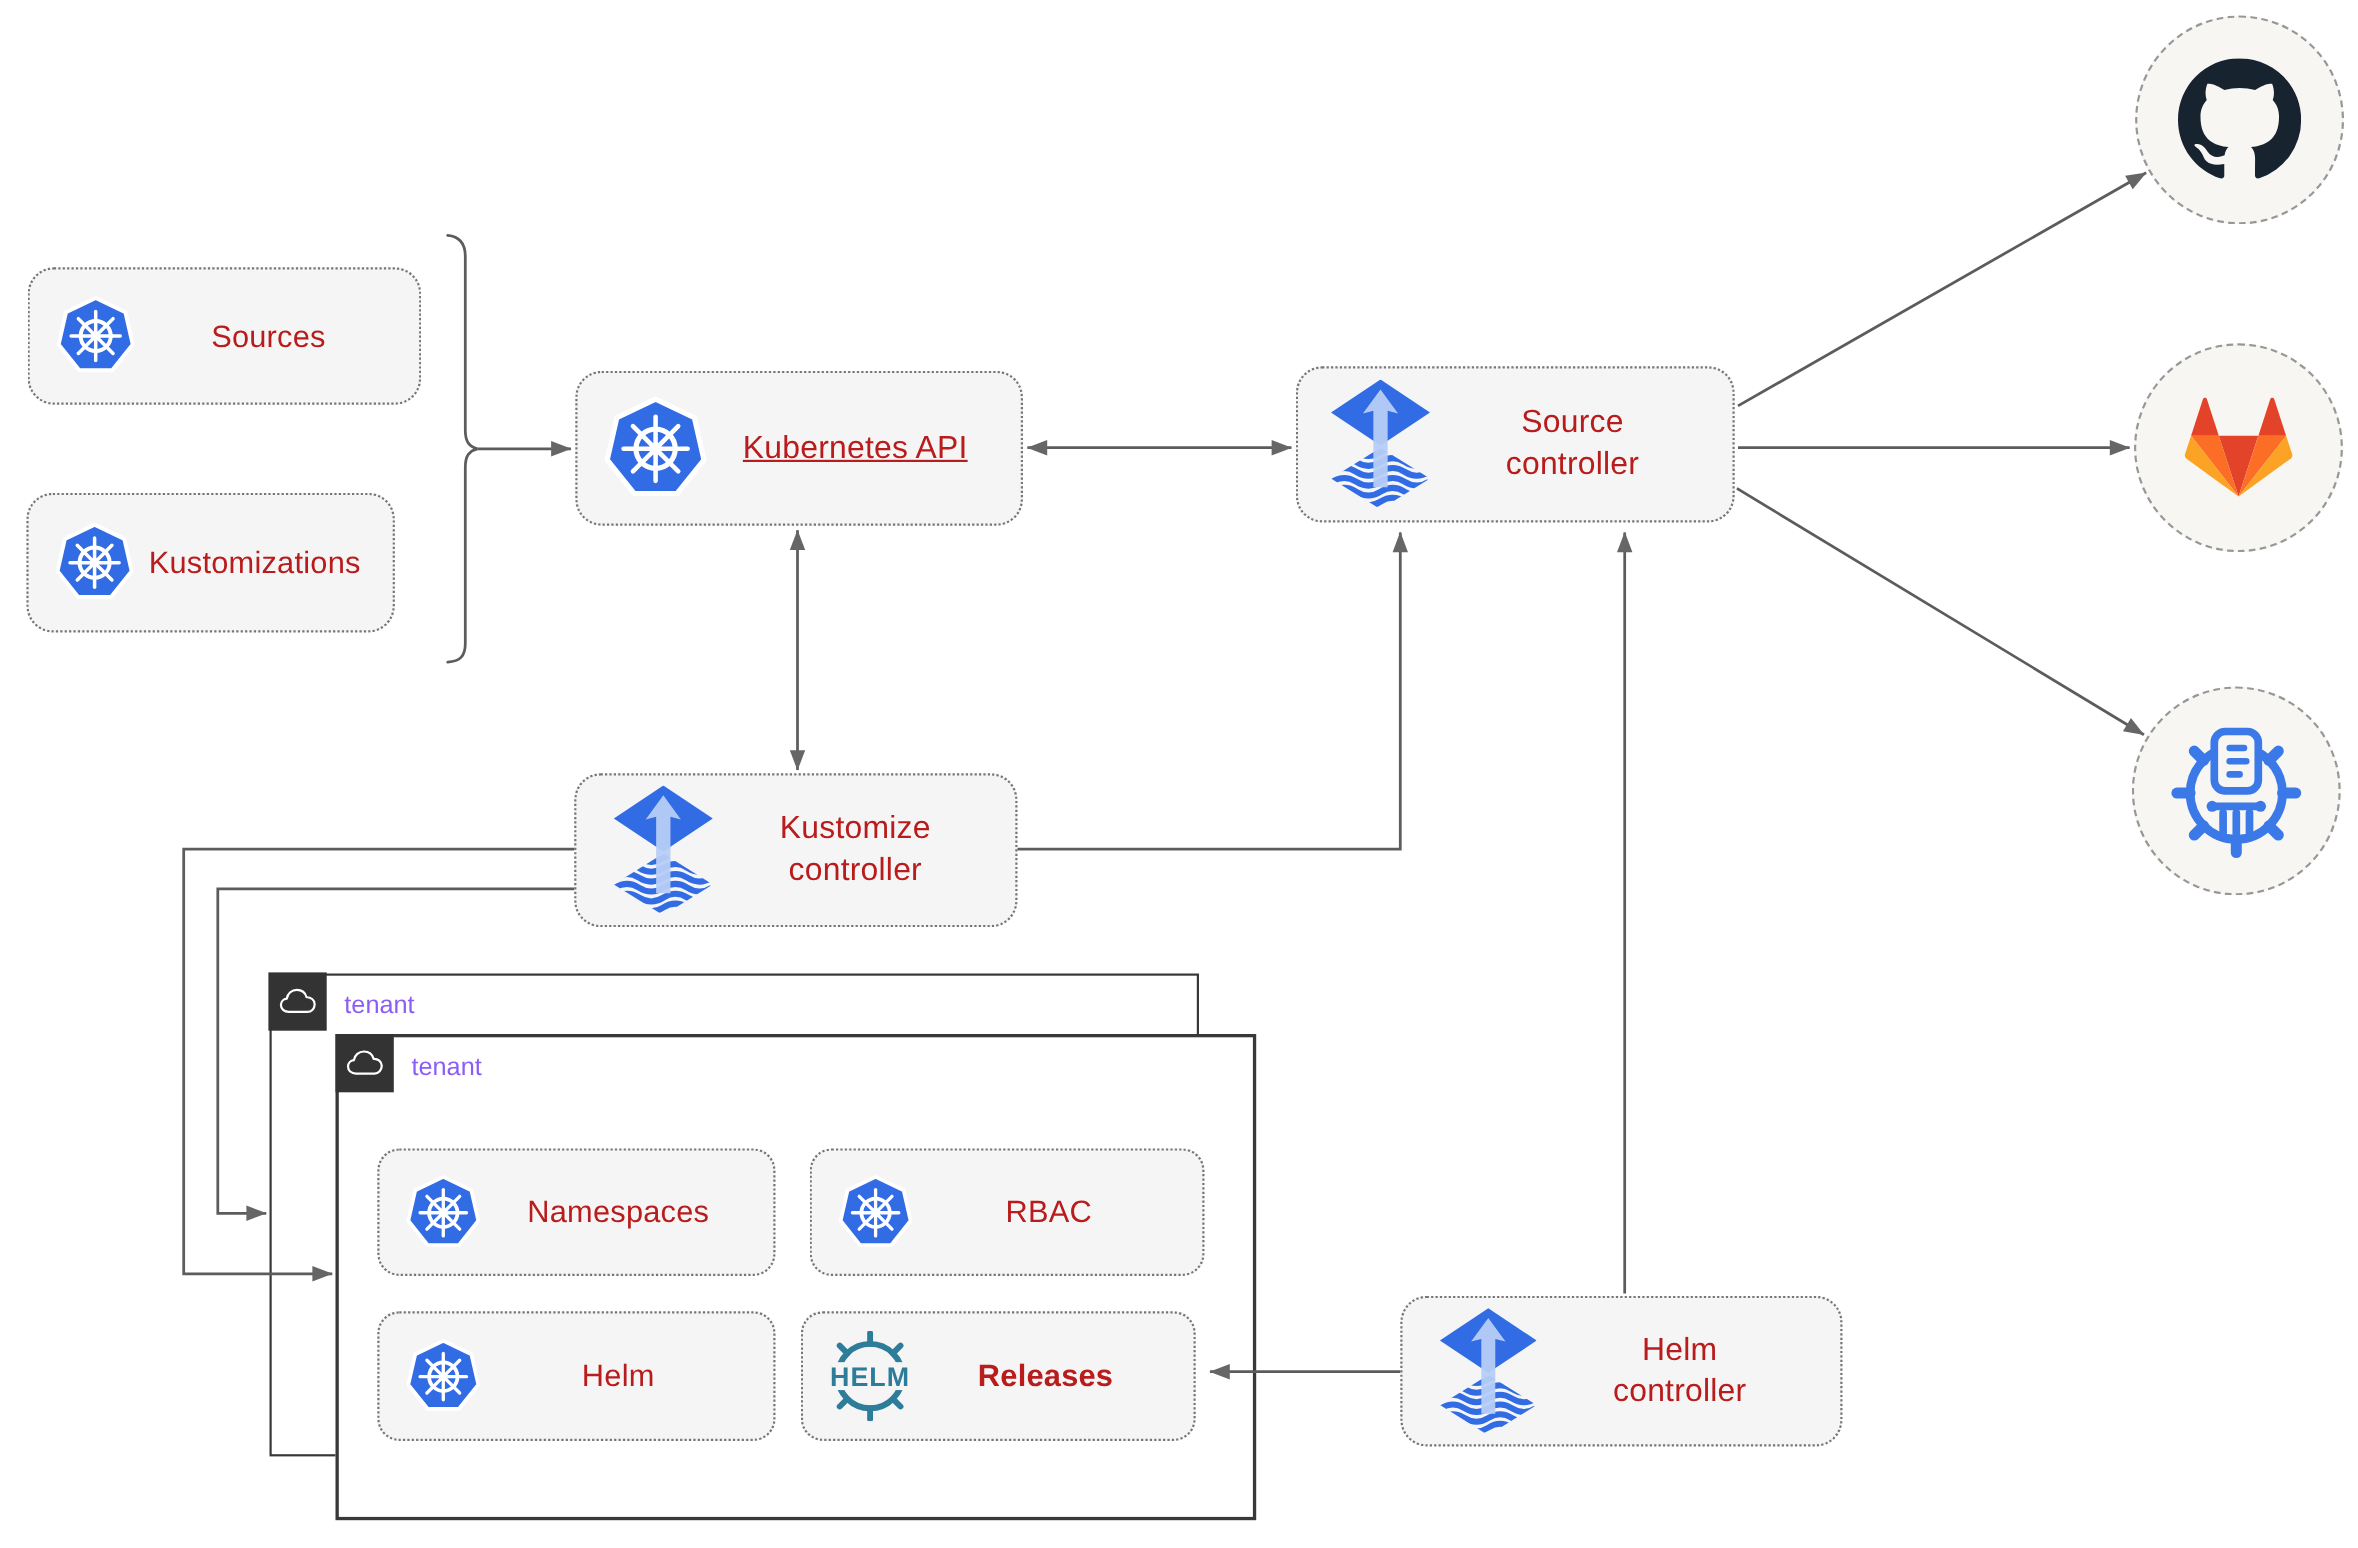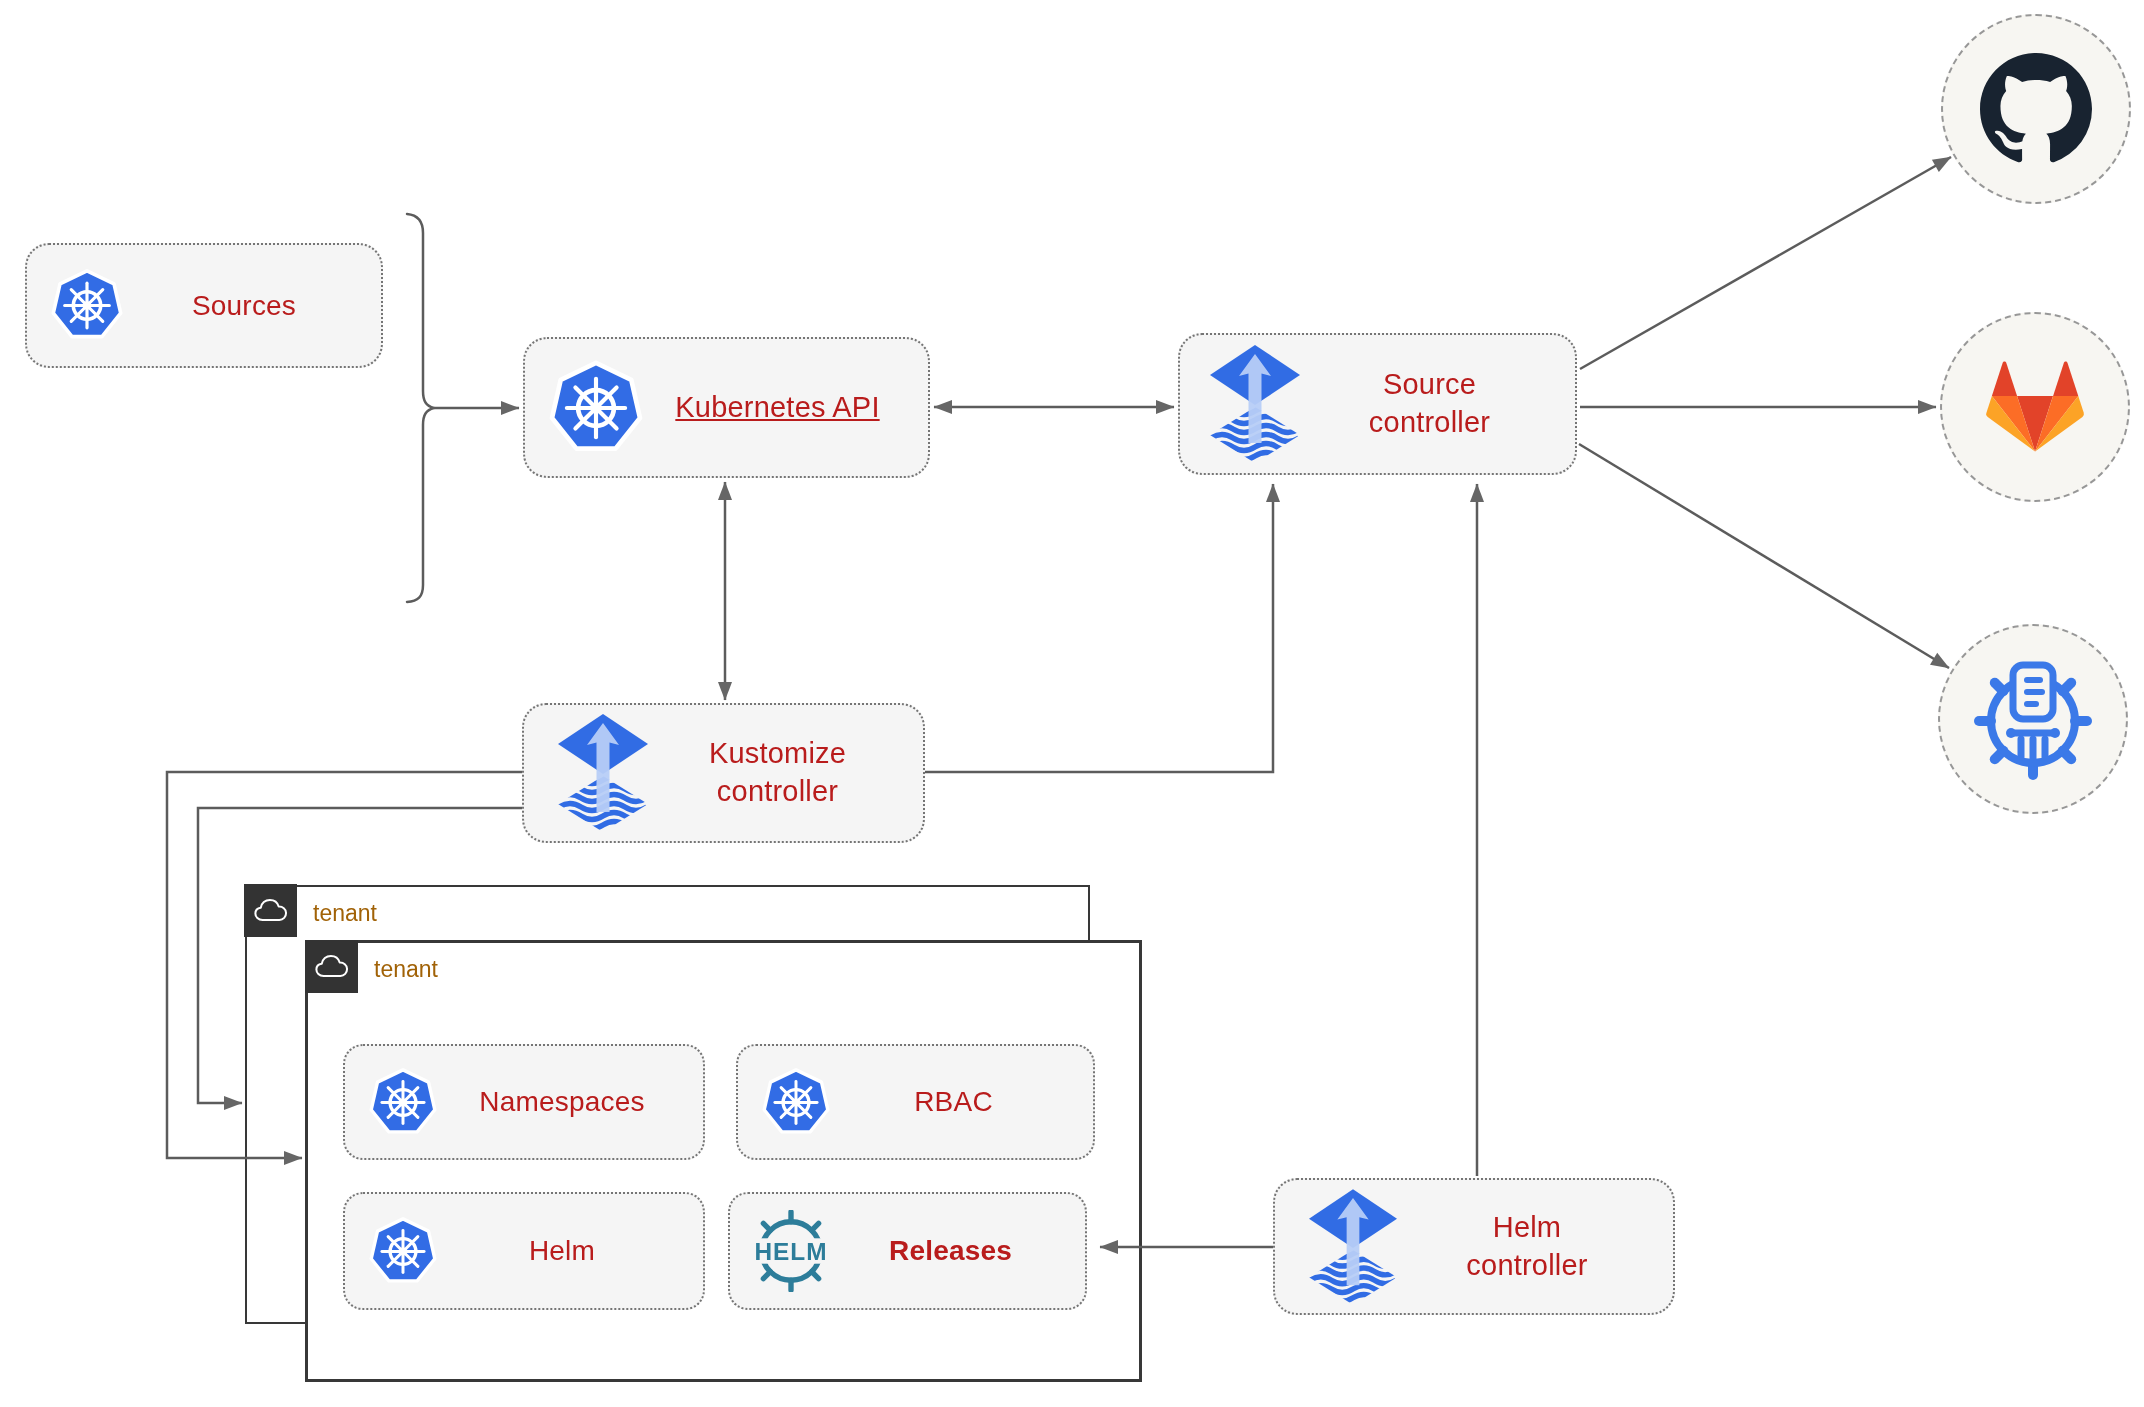--- a/index.html
+++ b/index.html
@@ -23,21 +23,21 @@
   
   .tenant{position:absolute;box-sizing:border-box;background:#ffffff;border:2px solid #383838;}
   .tenant.front{border-width:3px;z-index:1;}
   .tenant.back{z-index:1;}
   .tenant .badge{
     position:absolute;top:-3px;left:-3px;width:53px;height:53px;background:#333333;
     display:flex;align-items:center;justify-content:center;
   }
   .tenant .tlabel{
     position:absolute;left:66px;top:0;height:53px;display:flex;align-items:center;
-    font-size:23px;color:#a16207;
+    font-size:23px;color:#8b5cf6;
   }
   
   .circle{
     position:absolute;width:190px;height:190px;box-sizing:border-box;border-radius:50%;
     background:#f7f6f2;border:2px dashed #979797;
     display:flex;align-items:center;justify-content:center;z-index:2;
   }
   svg.overlay{position:absolute;left:0;top:0;z-index:5;pointer-events:none;}
   .hidden-defs{position:absolute;width:0;height:0;overflow:hidden;}
 </style>
@@ -160,20 +160,28 @@
 
   <div class="node" style="left:25px;top:243px;width:358px;height:125px;">
     <span class="icon">
       <svg width="72" height="75">
           <use href="#k8s"></use>
         </svg>
     </span>
     <span class="label">Sources</span>
   </div>
 
+  <div class="node" style="left:24px;top:448px;width:335px;height:127px;">
+    <span class="icon">
+      <svg width="72" height="75">
+          <use href="#k8s"></use>
+        </svg>
+    </span>
+    <span class="label">Kustomizations</span>
+  </div>
 
   <div class="node" style="left:523px;top:337px;width:407px;height:141px;">
     <span class="icon">
       <svg width="94" height="98">
           <use href="#k8s"></use>
         </svg>
     </span>
     <span class="label" style="font-size:29px;text-decoration:underline;">Kubernetes API</span>
   </div>
 

